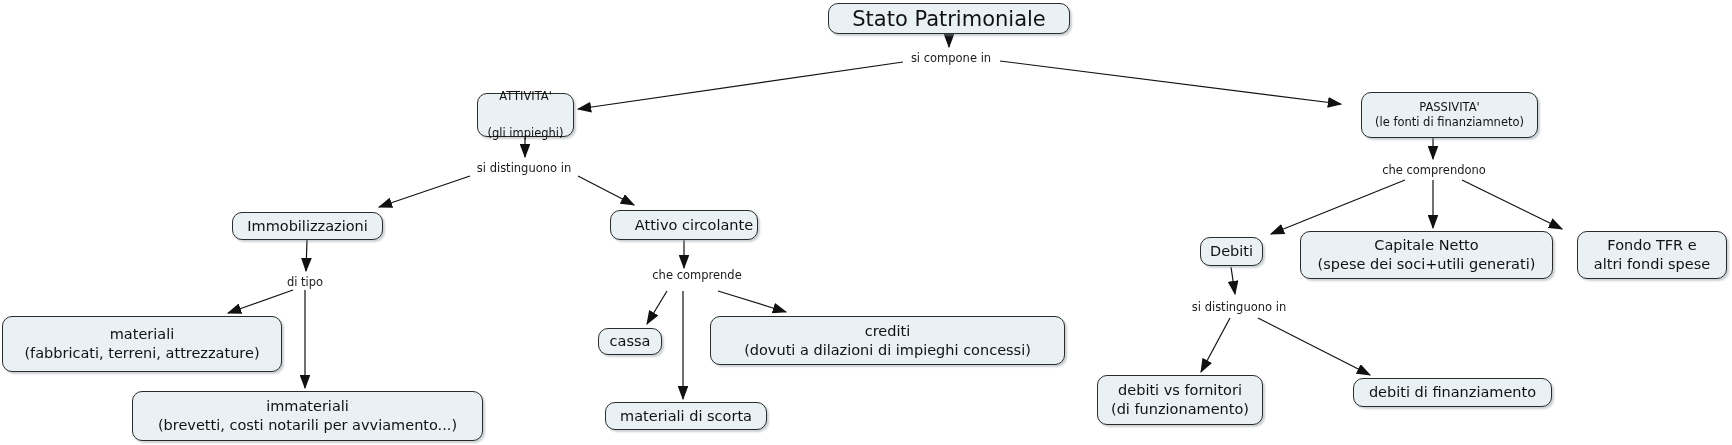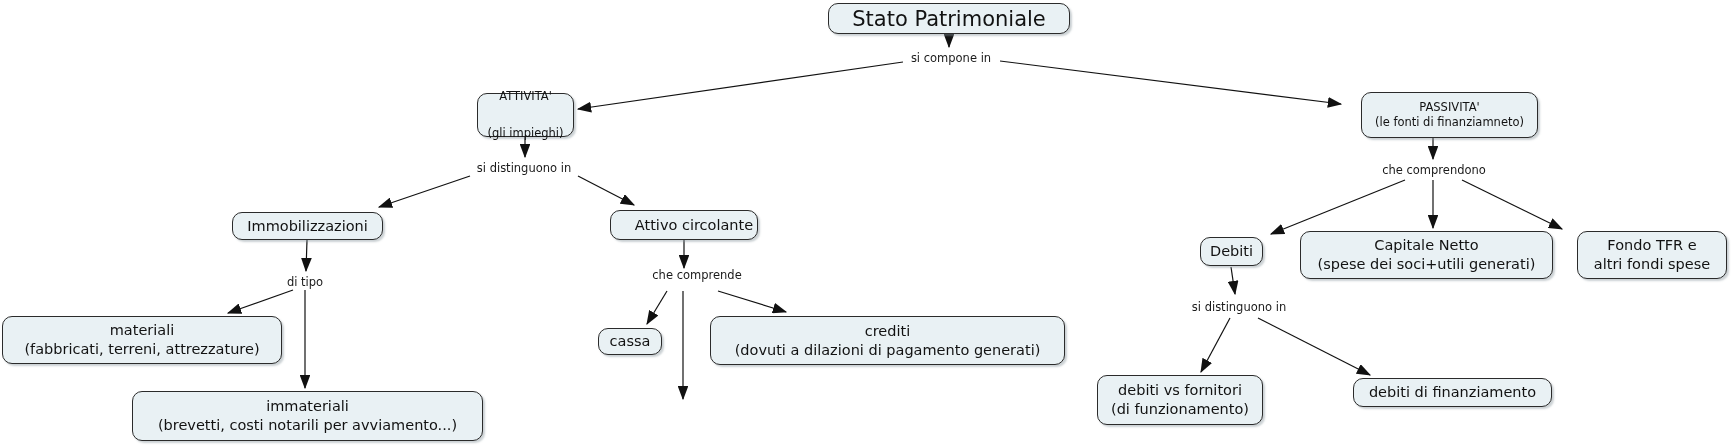--- a/index.html
+++ b/index.html
@@ -105,39 +105,42 @@
     <span>Fondo TFR e</span>
     <span>altri fondi spese</span>
   </div>
 
   <span class="link-label" style="left:305px;top:275px;">di tipo</span>
 
   <span class="link-label" style="left:685px;top:268px;margin-left:12px;">che comprende</span>
 
   <span class="link-label" style="left:1239px;top:300px;">si distinguono in</span>
 
-  <div class="node" style="left:2px;top:316px;width:280px;height:48px;">
+  <div class="node" style="left:2px;top:316px;width:280px;height:56px;">
     <span>materiali</span>
     <span>(fabbricati, terreni, attrezzature)</span>
   </div>
 
   <div class="node" style="left:598px;top:328px;width:64px;height:27px;">
     <span>cassa</span>
   </div>
 
   <div class="node" style="left:710px;top:316px;width:355px;height:49px;">
     <span>crediti</span>
-    <span>(dovuti a dilazioni di pagamento generati)</span>
+    <span>(dovuti a dilazioni di impieghi concessi)</span>
   </div>
 
   <div class="node" style="left:132px;top:391px;width:351px;height:50px;">
     <span>immateriali</span>
     <span>(brevetti, costi notarili per avviamento...)</span>
   </div>
 
+  <div class="node" style="left:605px;top:402px;width:162px;height:28px;">
+    <span>materiali di scorta</span>
+  </div>
 
   <div class="node" style="left:1097px;top:375px;width:166px;height:50px;">
     <span>debiti vs fornitori</span>
     <span>(di funzionamento)</span>
   </div>
 
   <div class="node" style="left:1310px;top:378px;width:199px;height:29px;margin-left:43px;">
     <span>debiti di finanziamento</span>
   </div>
 

